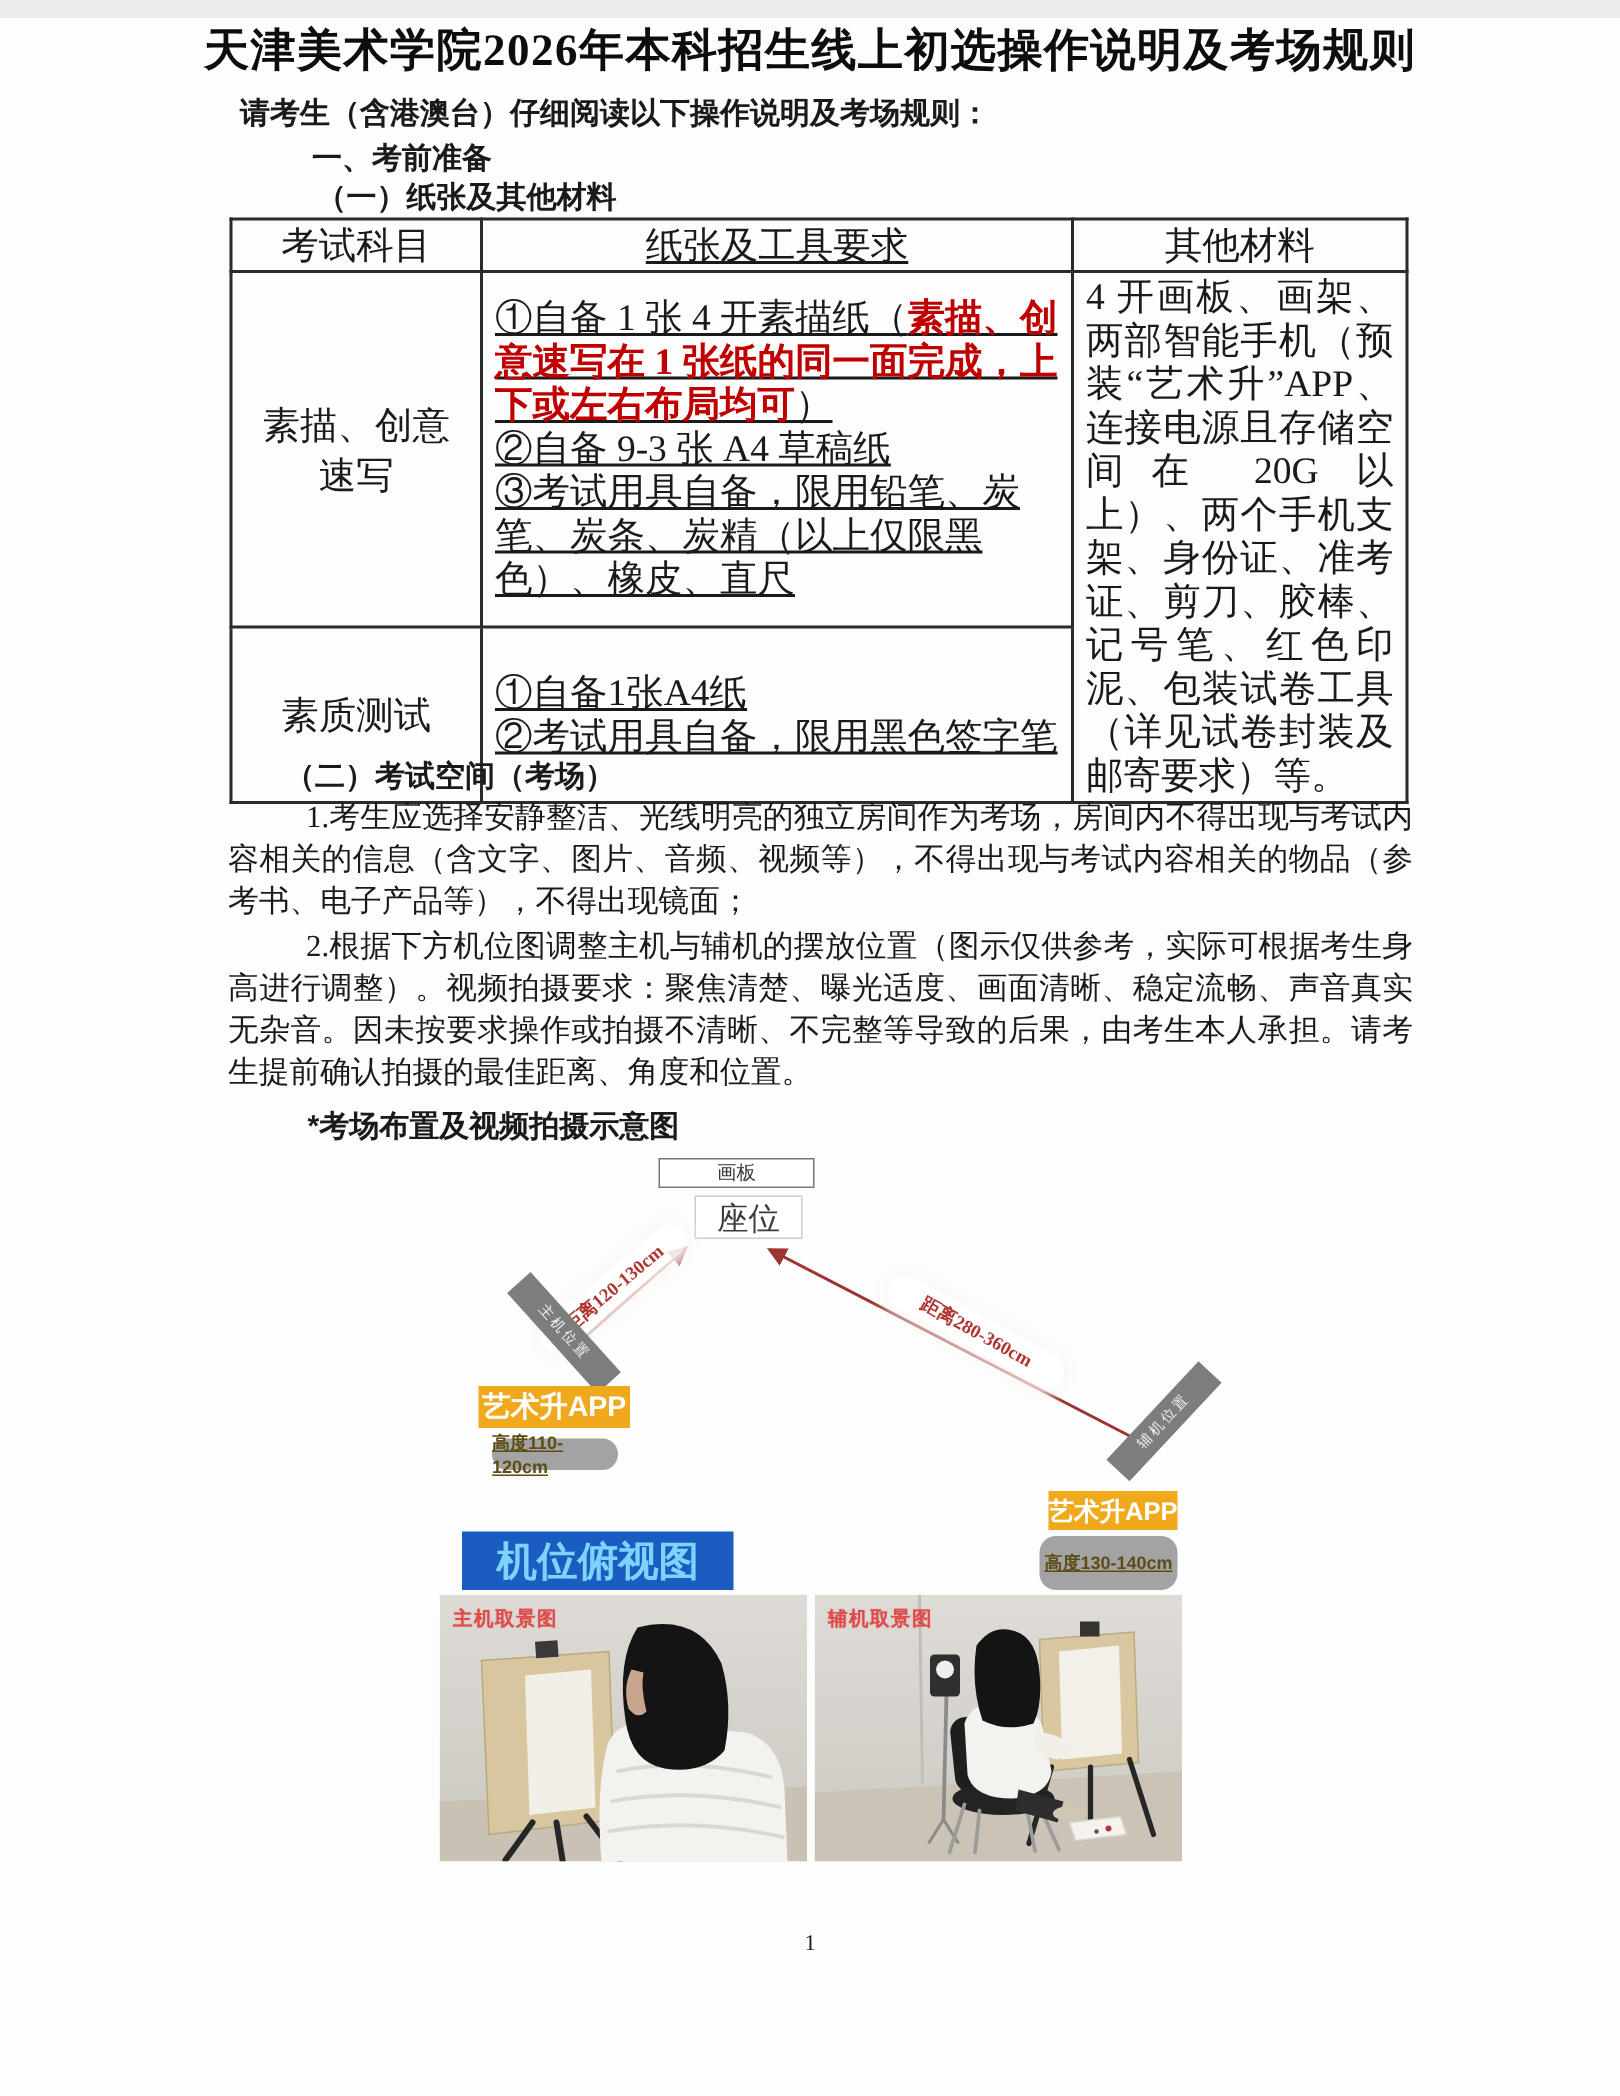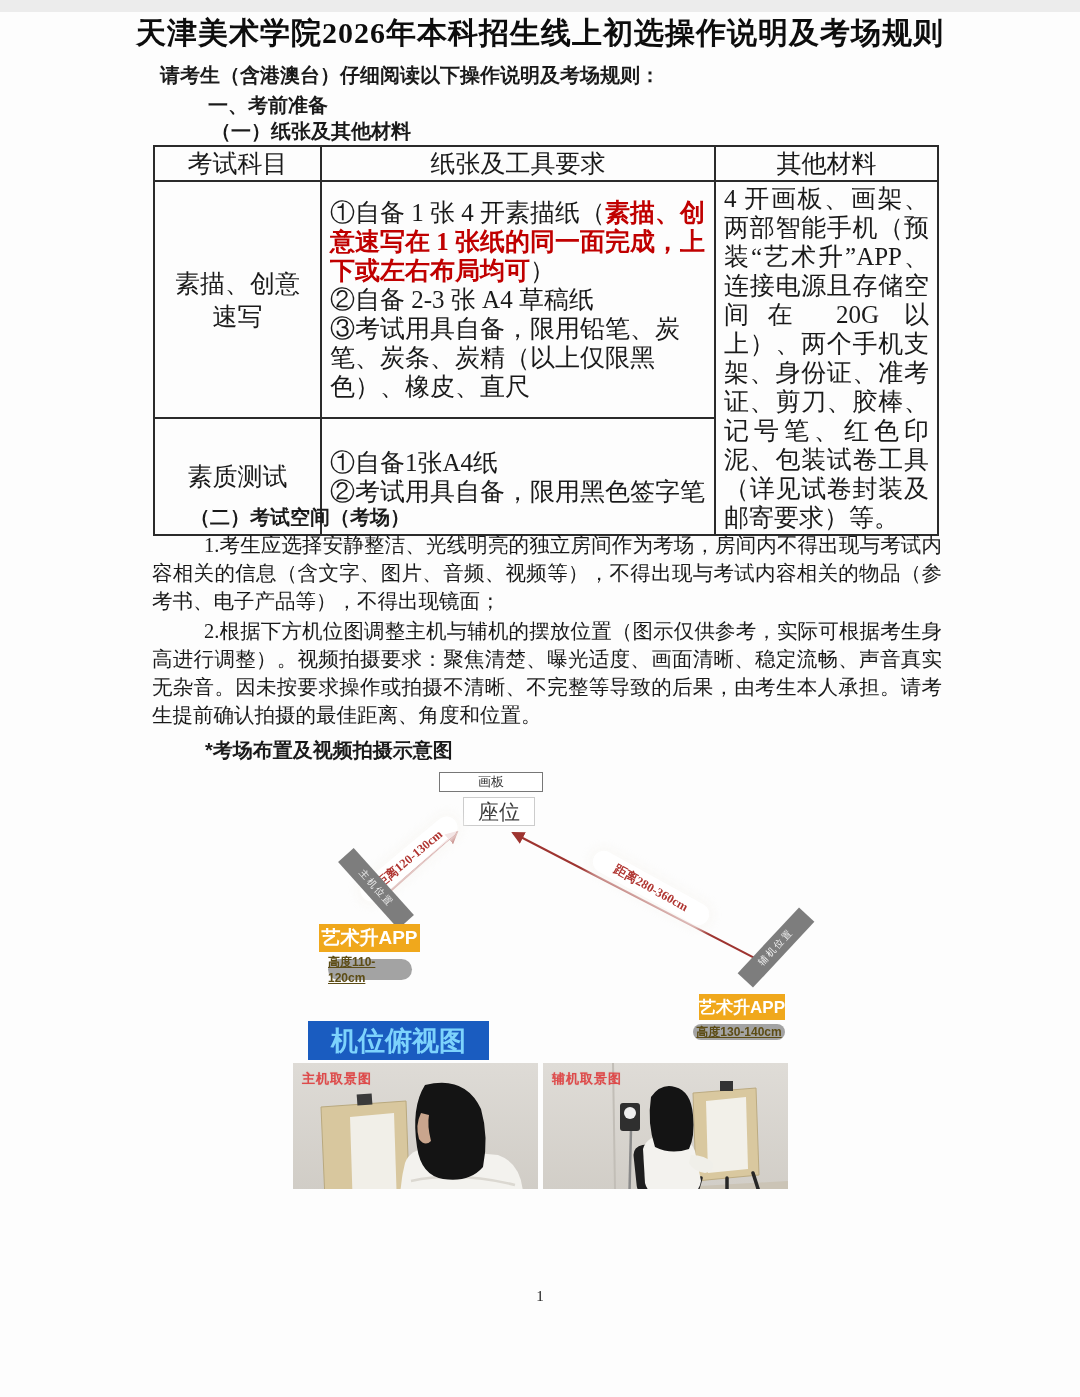--- a/index.html
+++ b/index.html
@@ -19,21 +19,21 @@
   .intro { position:absolute; left:160px; top:62px; font-size:20px; font-weight:700; }
   .h-prep { position:absolute; left:208px; top:92px; font-size:20px; font-weight:700; }
   .h-materials { position:absolute; left:211px; top:118px; font-size:20px; font-weight:700; }
 
   table.req {
     position:absolute; left:153px; top:145px; width:784px;
     border-collapse:collapse; table-layout:fixed; font-size:25px;
   }
   table.req td { border:2px solid #2b2b2b; padding:2px 8px; }
   td.c-subject { width:167px; text-align:center; vertical-align:middle; }
-  td.c-req { width:394px; vertical-align:middle; }
+  td.c-req { width:394px; vertical-align:middle;text-decoration:underline; }
   td.c-other { width:223px; vertical-align:top; padding-top:4px; }
   tr.hdr td { height:31px; text-align:center; vertical-align:middle; padding:0; }
   tr.r1 td { height:192px; }
   tr.r2 td { height:103px; }
   .cell-item { line-height:29px; }
   .red-bold { color:#c00000; font-weight:700; }
   .other-text { line-height:29px; text-align:justify; }
 
   .note-line { position:absolute; left:152px; top:478px; font-size:20px; font-weight:700; }
   .h-space { position:absolute; left:190px; top:504px; font-size:20px; font-weight:700; }
@@ -78,30 +78,30 @@
   .app-left { left:303px; top:154px; width:101px; height:28px; font-size:19px; }
   .app-right { left:683px; top:224px; width:86px; height:26px; font-size:17px; }
   .height-pill {
     position:absolute; background:#a3a3a3; border-radius:11px;
     color:#5c4c15; font-weight:700; font-size:12px;
     display:flex; align-items:center; justify-content:center;
     font-family:"Liberation Sans", sans-serif;
     text-decoration:underline;
   }
   .pill-left { left:312px; top:189px; width:84px; height:21px; }
-  .pill-right { left:677px; top:254px; width:92px; height:16px; }
+  .pill-right { left:677px; top:254px; width:92px; height:36px; }
   .overhead-box {
     position:absolute; left:292px; top:251px; width:181px; height:39px;
     background:#1a5cc0; color:#7dd3fc; font-size:27px; font-weight:700;
     display:flex; align-items:center; justify-content:center;
     font-family:"Liberation Sans", sans-serif;
   }
 
   .photos { position:absolute; left:293px; top:1063px; width:500px; height:178px; }
-  .photo { position:absolute; top:0; width:245px; height:126px; overflow:hidden; }
+  .photo { position:absolute; top:0; width:245px; height:178px; overflow:hidden; }
   .photo-left { left:0; }
   .photo-right { left:250px; }
   .photo-label {
     position:absolute; left:9px; top:7px; color:#dd4b4b; font-size:13px;
     font-weight:700; letter-spacing:1px; text-shadow:0 0 1px rgba(221,75,75,.5);
     font-family:"Liberation Sans", sans-serif; z-index:2;
   }
   .page-num { position:absolute; left:0; top:1288px; width:1080px; text-align:center; font-size:15px; }
 </style>
 </head>
@@ -119,21 +119,21 @@
     <tbody>
         <tr class="hdr">
       <td class="c-subject">考试科目</td>
       <td class="c-req">纸张及工具要求</td>
       <td class="c-other" style="text-align:center; vertical-align:middle;">其他材料</td>
     </tr>
     <tr class="r1">
       <td class="c-subject">素描、创意速写</td>
       <td class="c-req">
         <div class="cell-item"><span>①自备 1 张 4 开素描纸（</span><span class="red-bold">素描、创意速写在 1 张纸的同一面完成，上下或左右布局均可</span><span>）</span></div>
-        <div class="cell-item">②自备 2-3 张 A4 草稿纸</div>
+        <div class="cell-item">②自备 9-3 张 A4 草稿纸</div>
         <div class="cell-item">③考试用具自备，限用铅笔、炭笔、炭条、炭精（以上仅限黑色）、橡皮、直尺</div>
       </td>
       <td class="c-other" rowspan="2">
         <div class="other-text">4 开画板、画架、两部智能手机（预装“艺术升”APP、连接电源且存储空间在 20G 以上）、两个手机支架、身份证、准考证、剪刀、胶棒、记号笔、红色印泥、包装试卷工具（详见试卷封装及邮寄要求）等。</div>
       </td>
     </tr>
     <tr class="r2">
       <td class="c-subject">素质测试</td>
       <td class="c-req">
         <div class="cell-item">①自备1张A4纸</div>

